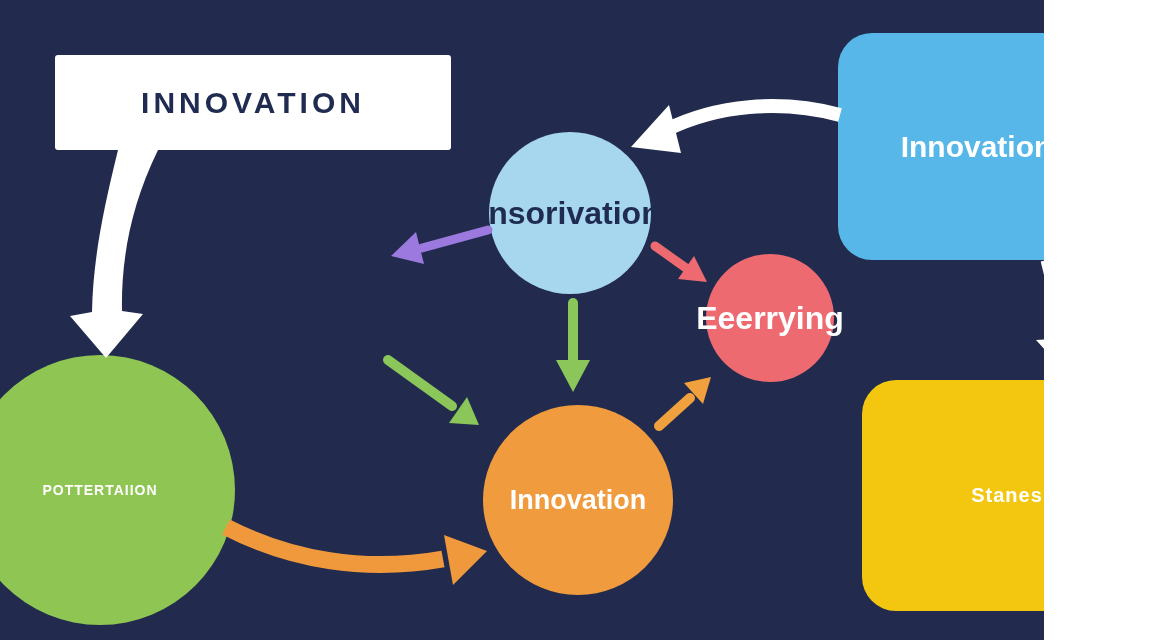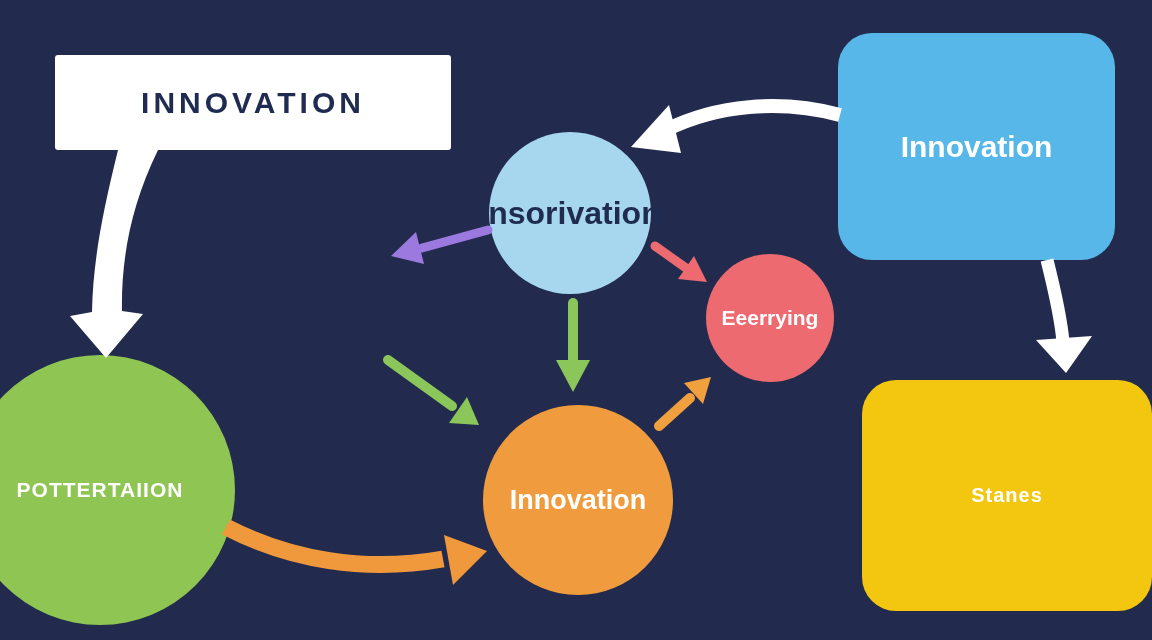--- a/index.html
+++ b/index.html
@@ -1,19 +1,19 @@
 <!DOCTYPE html>
 <html><head>
 <meta charset="utf-8">
 <style>
   html, body { margin: 0; padding: 0; }
   body { font-family: "Liberation Sans", sans-serif; }
   #stage {
     position: relative;
-    width: 1152px;
+    width: 1044px;
     height: 640px;
     overflow: hidden;
   }
   .node {
     position: absolute;
     display: flex;
     align-items: center;
     justify-content: center;
     box-sizing: border-box;
   }
@@ -32,24 +32,24 @@
   #insorivation-circle { left: 489px; top: 132px; width: 162px; height: 162px; }
   #insorivation-circle .label { font-size: 32px; }
 
   #innovation-rect { left: 838px; top: 33px; width: 277px; height: 227px; }
   #innovation-rect .label { font-size: 30px; }
 
   #ennogation-circle { left: 238px; top: 225px; width: 158px; height: 158px; }
   #ennogation-circle .label { font-size: 26px; letter-spacing: 1px; }
 
   #eeerrying-circle { left: 706px; top: 254px; width: 128px; height: 128px; }
-  #eeerrying-circle .label { font-size: 21px; }
+  #eeerrying-circle .label { font-size: 32px; }
 
   #pottertaiion-circle { left: -35px; top: 355px; width: 270px; height: 270px; }
-  #pottertaiion-circle .label { font-size: 21px; letter-spacing: 1px; }
+  #pottertaiion-circle .label { font-size: 14px; letter-spacing: 1px; }
 
   #innovation-circle { left: 483px; top: 405px; width: 190px; height: 190px; }
   #innovation-circle .label { font-size: 27px; }
 
   #stanes-rect { left: 862px; top: 380px; width: 290px; height: 231px; }
   #stanes-rect .label { font-size: 20px; letter-spacing: 1px; }
 
   #arrows-layer {
     position: absolute;
     left: 0; top: 0;

